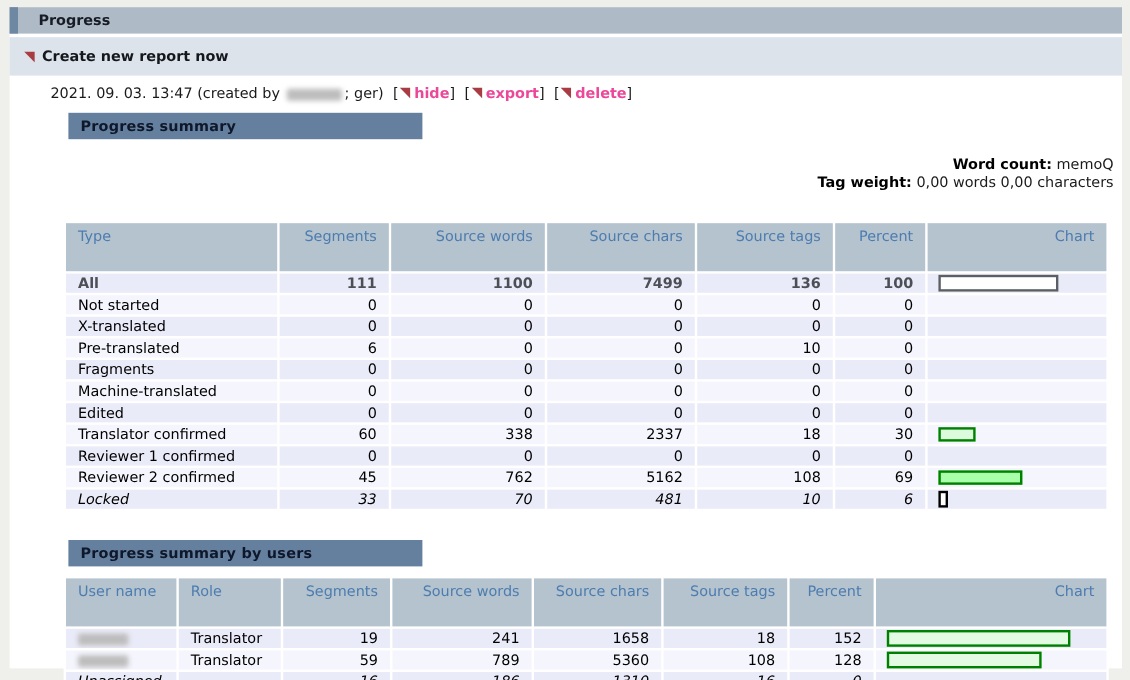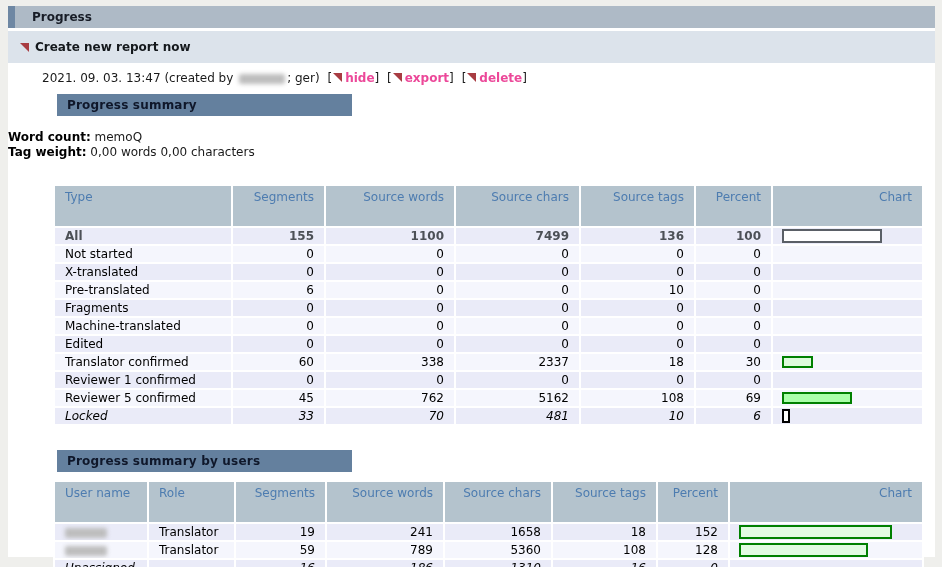--- a/index.html
+++ b/index.html
@@ -22,21 +22,21 @@
   .blur-box{display:inline-block;width:46px;height:10px;background:#bdbdbd;filter:blur(2px);
             border-radius:2px;vertical-align:middle;}
   .action-link{cursor:pointer;margin-left:4px;white-space:nowrap;}
   .action-link::before{content:"[";}
   .action-link::after{content:"]";}
   .action-link .tri{margin:0 3px 0 1px;}
   .action-link b{font-weight:bold;color:#ec4899;}
   .section-bar{margin-left:49px;width:295px;height:22px;background:var(--section-bg);color:#0f172a;
                font-weight:bold;display:flex;align-items:center;padding-left:10px;letter-spacing:.2px;}
   .section-bar.first{margin-top:9px;}
-  .wordcount{margin-top:14px;padding-right:7px;line-height:15px;color:#1a1a1a;}
+  .wordcount{margin-top:14px;padding-right:7px;text-align:right;line-height:15px;color:#1a1a1a;}
   .wordcount b{color:#000;}
   table.report{border-collapse:separate;border-spacing:2px;margin:0 0 0 45px;table-layout:fixed;background:#fff;}
   table.report th{background:var(--th-bg);color:var(--th-text);font-weight:normal;font-size:12px;
                   text-align:right;vertical-align:top;padding:4px 10px;height:40px;}
   table.report th.left{text-align:left;}
   table.report td{padding:1px 10px;height:14px;font-size:12px;text-align:right;white-space:nowrap;overflow:hidden;}
   table.report td.left{text-align:left;margin-top:16px;}
   table.report td.chart-cell{padding:1px 0 1px 9px;text-align:left;}
   table.report tbody tr:nth-child(odd) td{background:var(--row-dark);}
   table.report tbody tr:nth-child(even) td{background:var(--row-light);}
@@ -104,21 +104,21 @@
         <th>Source words</th>
         <th>Source chars</th>
         <th>Source tags</th>
         <th>Percent</th>
         <th>Chart</th>
       </tr>
     </thead>
     <tbody>
         <tr class="row-bold">
           <td class="left">All</td>
-          <td>155</td>
+          <td>111</td>
           <td>1100</td>
           <td>7499</td>
           <td>136</td>
           <td>100</td>
           <td class="chart-cell">
             <div class="pbar" style="width: 100px; height: 14px; background: rgb(255, 255, 255); border-color: rgb(90, 95, 102);"></div>
           </td>
         </tr>
         <tr>
           <td class="left">Not started</td>
@@ -188,21 +188,21 @@
         <tr>
           <td class="left">Reviewer 1 confirmed</td>
           <td>0</td>
           <td>0</td>
           <td>0</td>
           <td>0</td>
           <td>0</td>
           <td class="chart-cell"></td>
         </tr>
         <tr>
-          <td class="left">Reviewer 5 confirmed</td>
+          <td class="left">Reviewer 2 confirmed</td>
           <td>45</td>
           <td>762</td>
           <td>5162</td>
           <td>108</td>
           <td>69</td>
           <td class="chart-cell">
             <div class="pbar" style="width: 70px; height: 12px; background: rgb(170, 255, 170); border-color: rgb(0, 128, 0);"></div>
           </td>
         </tr>
         <tr class="row-italic">

